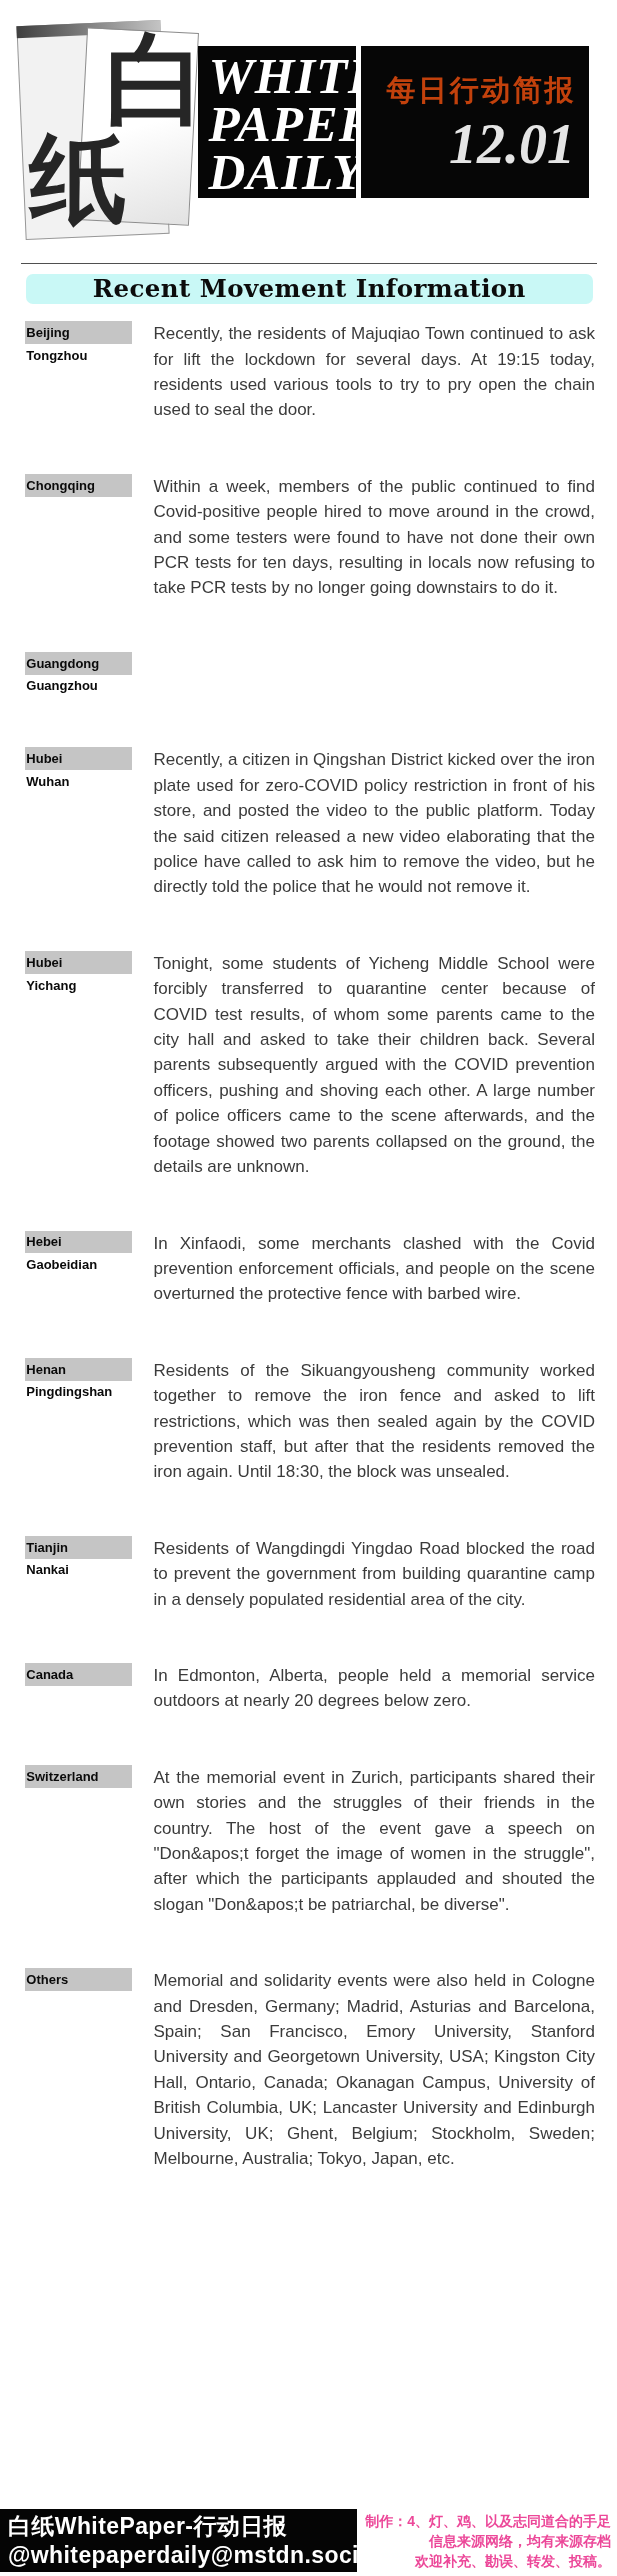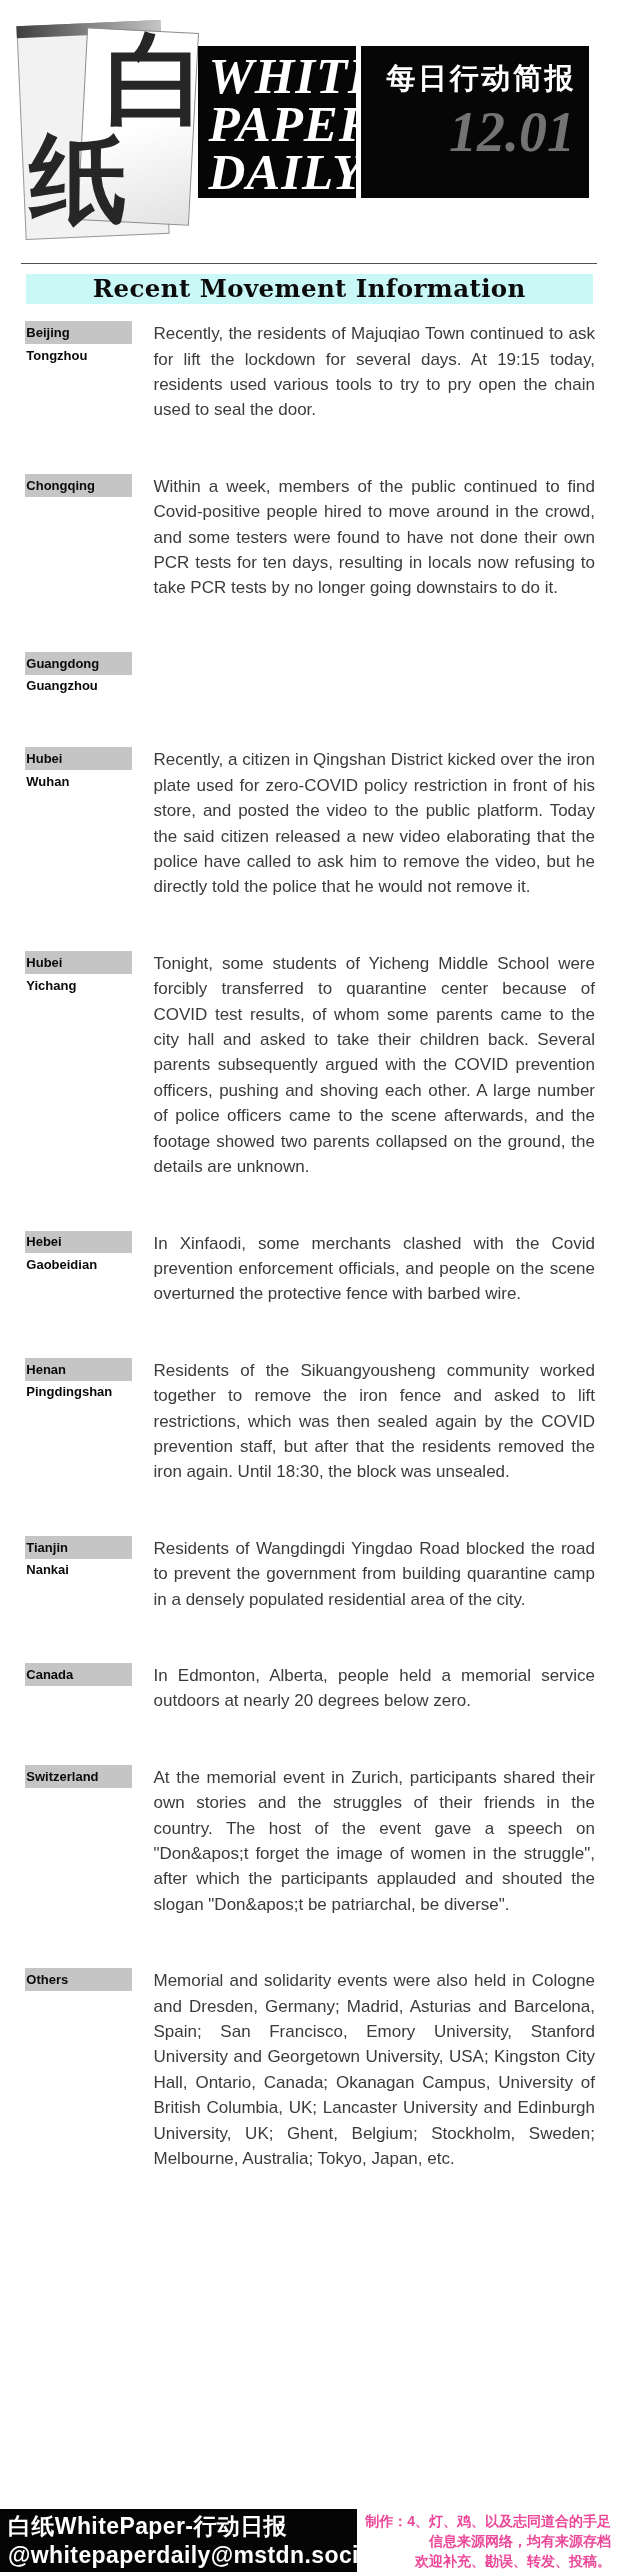--- a/index.html
+++ b/index.html
@@ -20,31 +20,31 @@
              color:#262626;font-weight:bold;line-height:1;}
   .char-top{left:86px;top:12.3px;font-size:102px;}
   .char-bottom{left:10.5px;top:114px;font-size:98px;}
 
   .band{position:absolute;left:198px;top:46px;width:391px;height:152px;display:flex;}
   .band-left{width:158px;background:#060606;color:#ffffff;padding:6.1px 0 0 10.5px;box-sizing:border-box;}
   .band-left div{font-family:"Liberation Serif","DejaVu Serif",serif;font-style:italic;
                  font-weight:bold;font-size:51px;line-height:48px;letter-spacing:0.9px;}
   .band-gap{width:5.3px;background:#ffffff;}
   .band-right{flex:1;background:#060606;box-sizing:border-box;}
-  .subtitle-cn{margin-top:13px;text-align:center;padding-left:12.3px;
-               font-size:29px;letter-spacing:2.6px;color:#ffffff;font-weight:bold;
+  .subtitle-cn{margin-top:25px;text-align:center;padding-left:12.3px;
+               font-size:29px;letter-spacing:2.6px;color:#c2410c;font-weight:bold;
                font-family:"DejaVu Serif","Liberation Serif",serif;}
   .issue-date{margin-top:5.3px;text-align:right;padding-right:14px;
               font-family:"Liberation Serif","DejaVu Serif",serif;font-style:italic;
-              font-weight:bold;font-size:56px;line-height:56px;color:#737373;}
+              font-weight:bold;font-size:56px;line-height:56px;color:#e5e5e5;}
 
   
   .rule{margin:0 21px;border-top:1.8px solid #4f4f4f;}
   .section-band{margin:9.6px 25.4px 0 26px;height:30px;background:#c9f8f6;
-                display:flex;align-items:center;justify-content:center;}
+                display:flex;align-items:center;justify-content:center;border-radius:7px;}
   .section-title{font-family:"DejaVu Serif","Liberation Serif",serif;font-weight:600;
                  font-size:24.5px;color:#0c0c0c;letter-spacing:0.4px;}
 
   
   .entries{margin:17.5px 23px 0 24.5px;}
   .entry{display:flex;margin-bottom:51px;}
   .entry:last-child{margin-bottom:0;}
   .entry-loc{width:129px;flex:0 0 129px;font-weight:bold;color:#0a0a0a;
              font-size:13px;line-height:21px;}
   .loc-hl{display:inline-block;width:107px;background:#c5c5c5;padding:0.9px 0 0.9px 1.8px;

